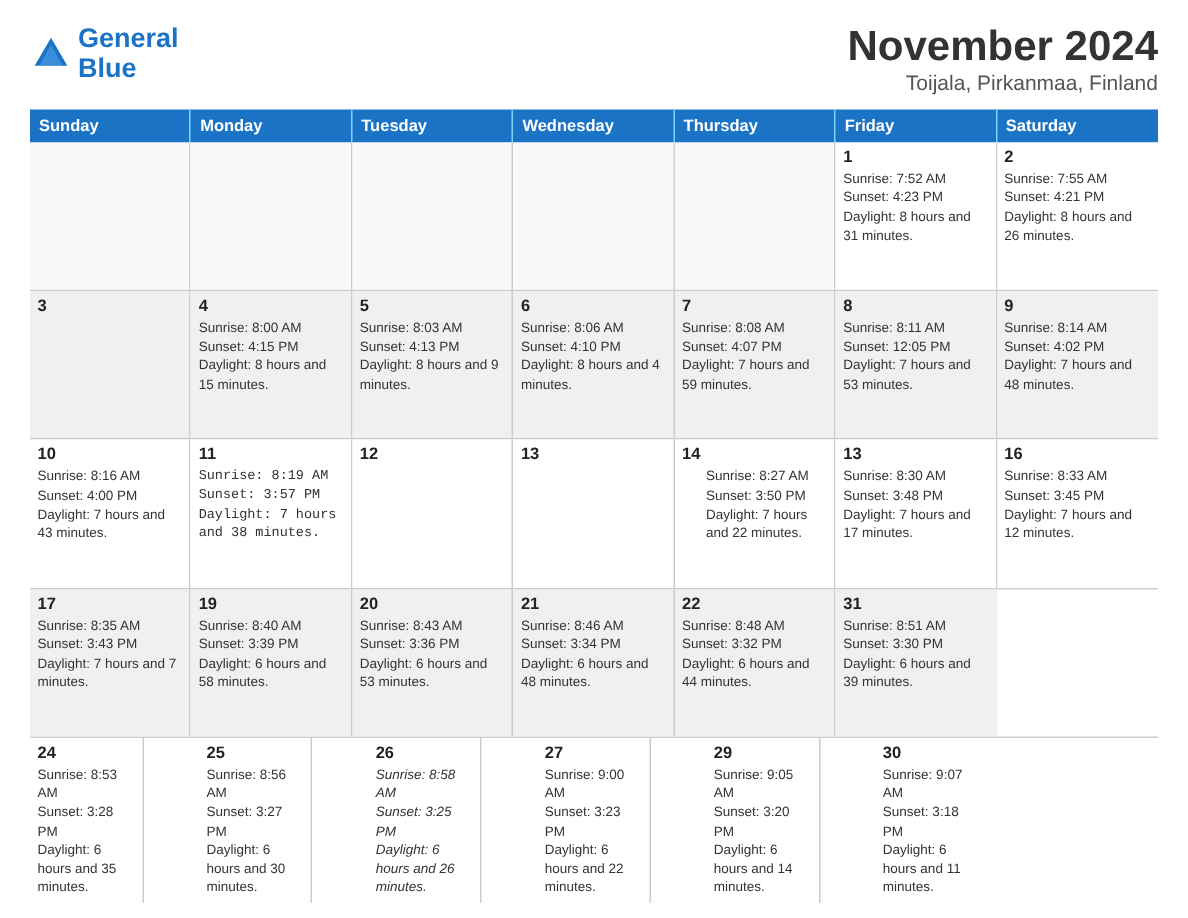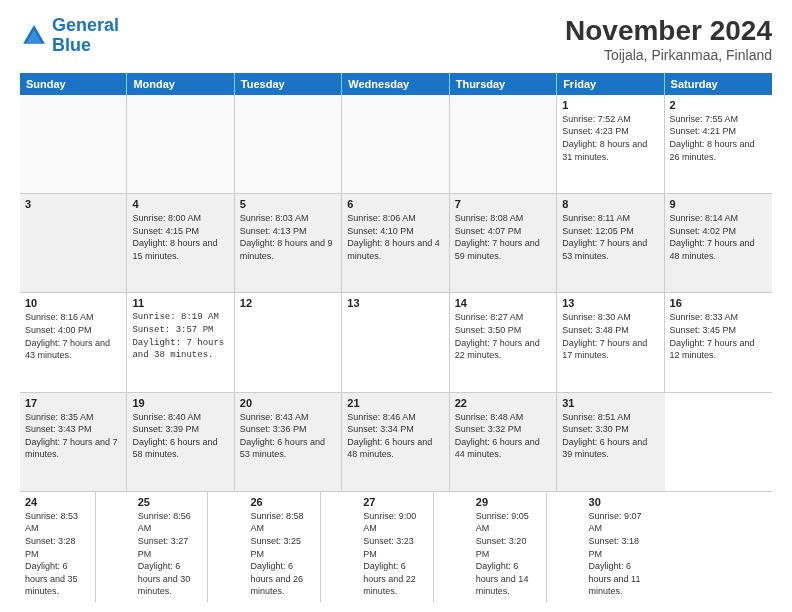--- a/index.html
+++ b/index.html
@@ -213,21 +213,21 @@
 Daylight: 7 hours and 38 minutes.</div>
           </div>
           <div class="cal-cell">
             <span class="day-num">12</span>
           </div>
           <div class="cal-cell">
             <span class="day-num">13</span>
           </div>
           <div class="cal-cell">
             <span class="day-num">14</span>
-            <div class="info" style="white-space: pre-line;">Sunrise: 8:27 AM
+            <div class="info" style="white-space: pre-line; margin-left: 16px;">Sunrise: 8:27 AM
 Sunset: 3:50 PM
 Daylight: 7 hours and 22 minutes.</div>
           </div>
           <div class="cal-cell">
             <span class="day-num">13</span>
             <div class="info" style="white-space: pre-line;">Sunrise: 8:30 AM
 Sunset: 3:48 PM
 Daylight: 7 hours and 17 minutes.</div>
           </div>
           <div class="cal-cell">
@@ -283,21 +283,21 @@
 Daylight: 6 hours and 35 minutes.</div>
           </div>
           <div class="cal-cell">
             <span class="day-num">25</span>
             <div class="info" style="white-space: pre-line;">Sunrise: 8:56 AM
 Sunset: 3:27 PM
 Daylight: 6 hours and 30 minutes.</div>
           </div>
           <div class="cal-cell">
             <span class="day-num">26</span>
-            <div class="info" style="white-space: pre-line;">Sunrise: 8:58 AM
+            <div class="info" style="white-space: pre-line; font-style: italic;">Sunrise: 8:58 AM
 Sunset: 3:25 PM
 Daylight: 6 hours and 26 minutes.</div>
           </div>
           <div class="cal-cell">
             <span class="day-num">27</span>
             <div class="info" style="white-space: pre-line;">Sunrise: 9:00 AM
 Sunset: 3:23 PM
 Daylight: 6 hours and 22 minutes.</div>
           </div>
           <div class="cal-cell">

